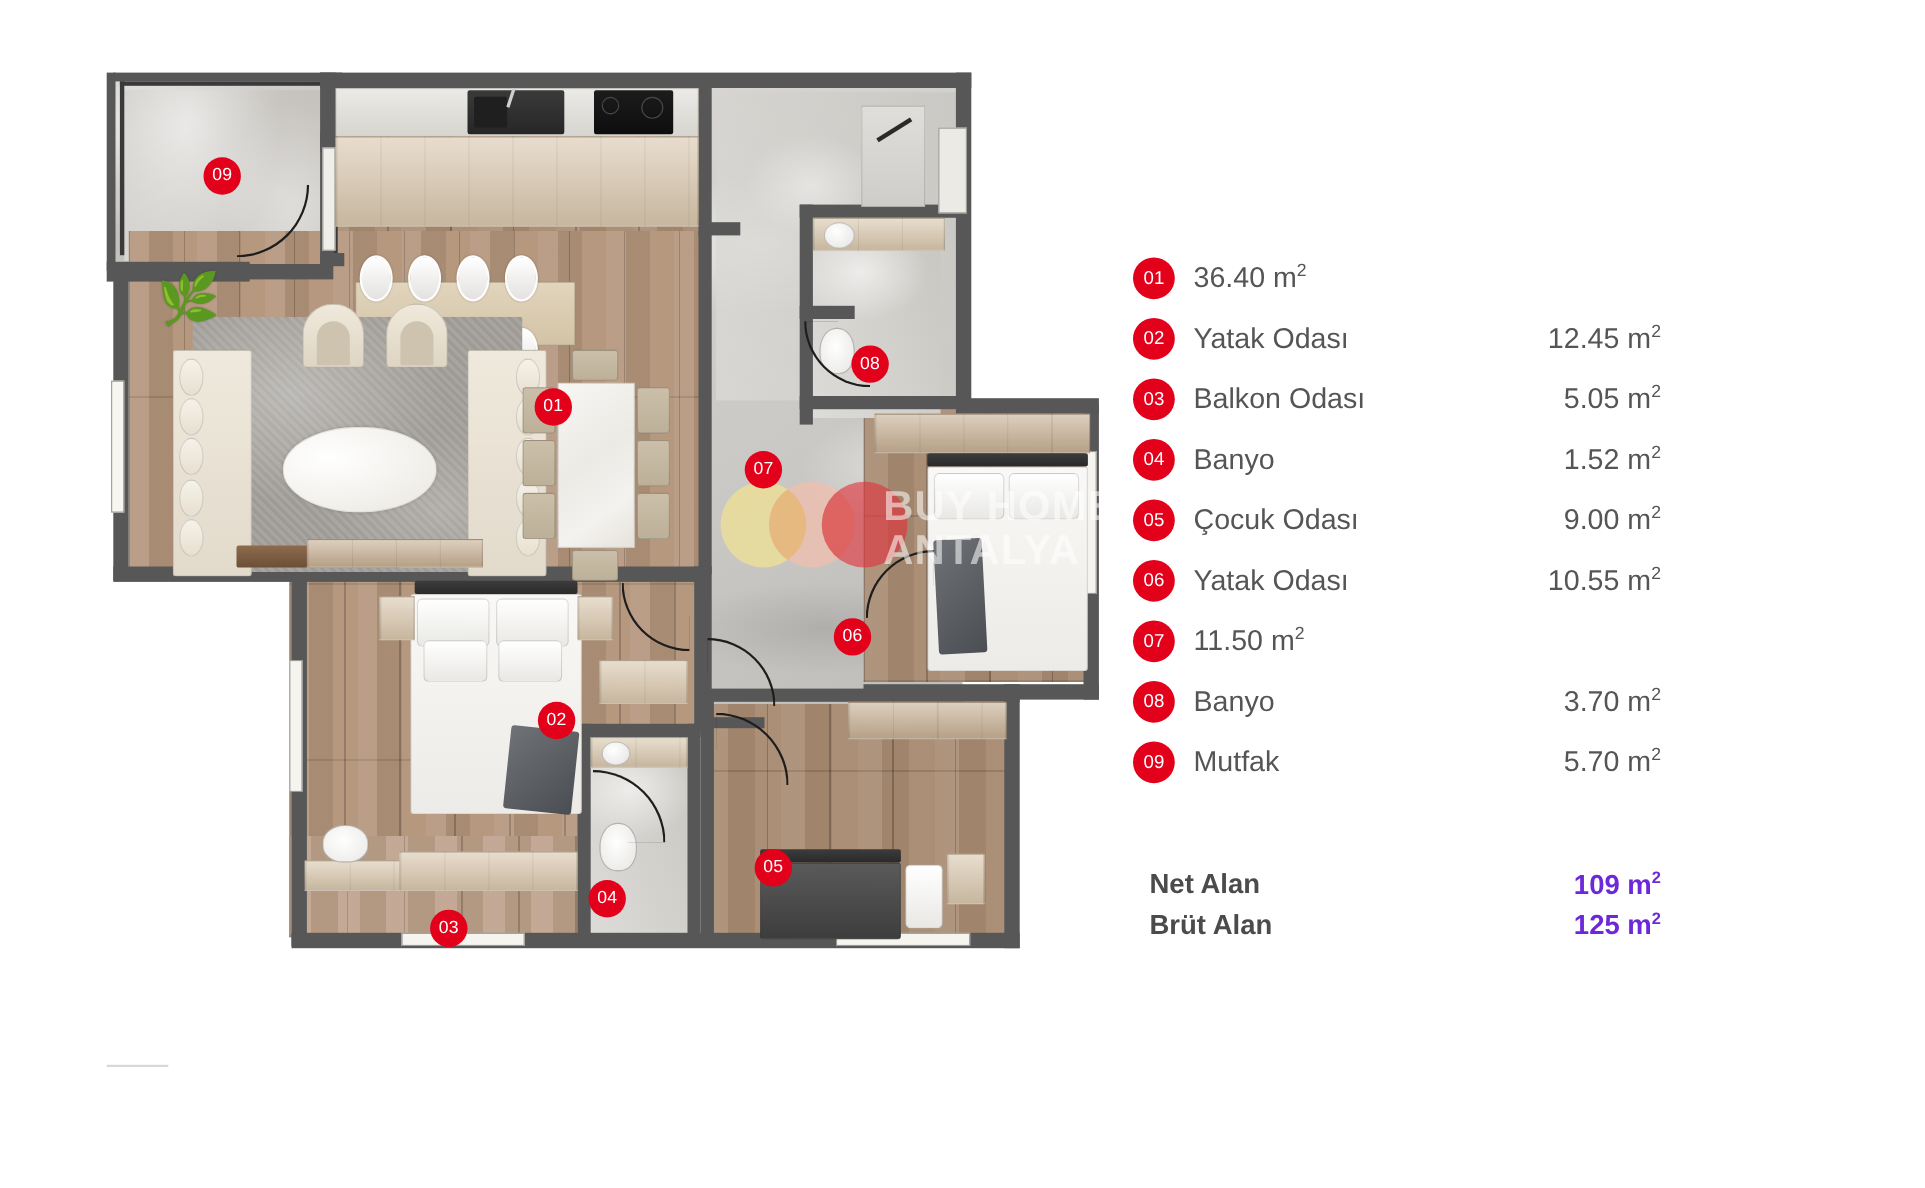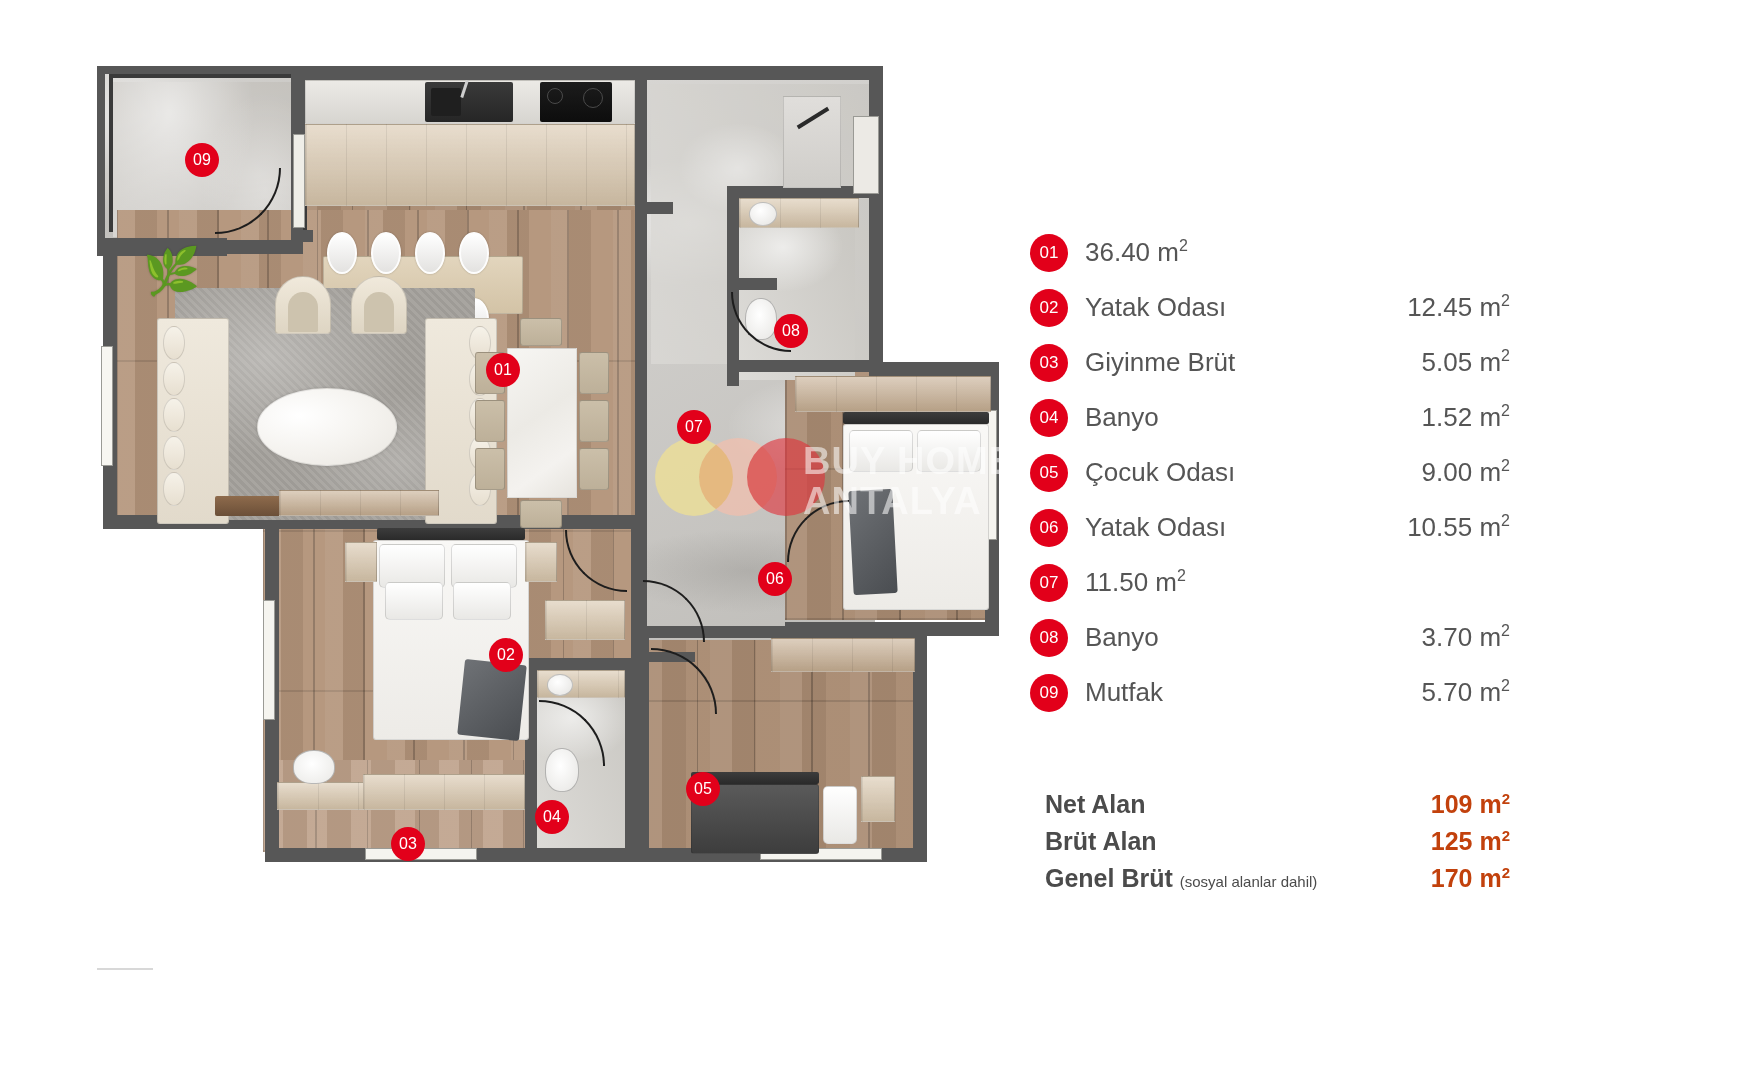--- a/index.html
+++ b/index.html
@@ -263,21 +263,21 @@
     color:#4b4b4b;
     font-weight:bold;
   }
   .sum-note {
     font-size:15px;
     font-weight:normal;
     color:#4b4b4b;
   }
   .sum-val {
     font-size:25px;
-    color:#c2410c;
+    color:#6d28d9;
     font-weight:bold;
     white-space:nowrap;
   }
   .sum-val sup { font-size:15px; }
 
   
   #bottom-line {
     position:absolute;
     left:97px; top:968px;
     width:56px; height:2px;
@@ -496,21 +496,21 @@
     </div>
 
     <div class="legend-row">
       <div class="legend-badge">02</div>
       <div class="legend-name">Yatak Odası</div>
       <div class="legend-area"><span>12.45 m</span><sup>2</sup></div>
     </div>
 
     <div class="legend-row">
       <div class="legend-badge">03</div>
-      <div class="legend-name">Giyinme Brüt</div>
+      <div class="legend-name">Balkon Odası</div>
       <div class="legend-area"><span>5.05 m</span><sup>2</sup></div>
     </div>
 
     <div class="legend-row">
       <div class="legend-badge">04</div>
       <div class="legend-name">Banyo</div>
       <div class="legend-area"><span>1.52 m</span><sup>2</sup></div>
     </div>
 
     <div class="legend-row">
@@ -549,22 +549,18 @@
     <div class="sum-row">
       <div class="sum-label"><span>Net Alan</span></div>
       <div class="sum-val"><span>109 m</span><sup>2</sup></div>
     </div>
 
     <div class="sum-row">
       <div class="sum-label"><span>Brüt Alan</span></div>
       <div class="sum-val"><span>125 m</span><sup>2</sup></div>
     </div>
 
-    <div class="sum-row">
-      <div class="sum-label"><span>Genel Brüt</span> <span class="sum-note">(sosyal alanlar dahil)</span></div>
-      <div class="sum-val"><span>170 m</span><sup>2</sup></div>
-    </div>
 
   </div>
 
   <div id="bottom-line"></div>
 
 </div>
 
 </body></html>

